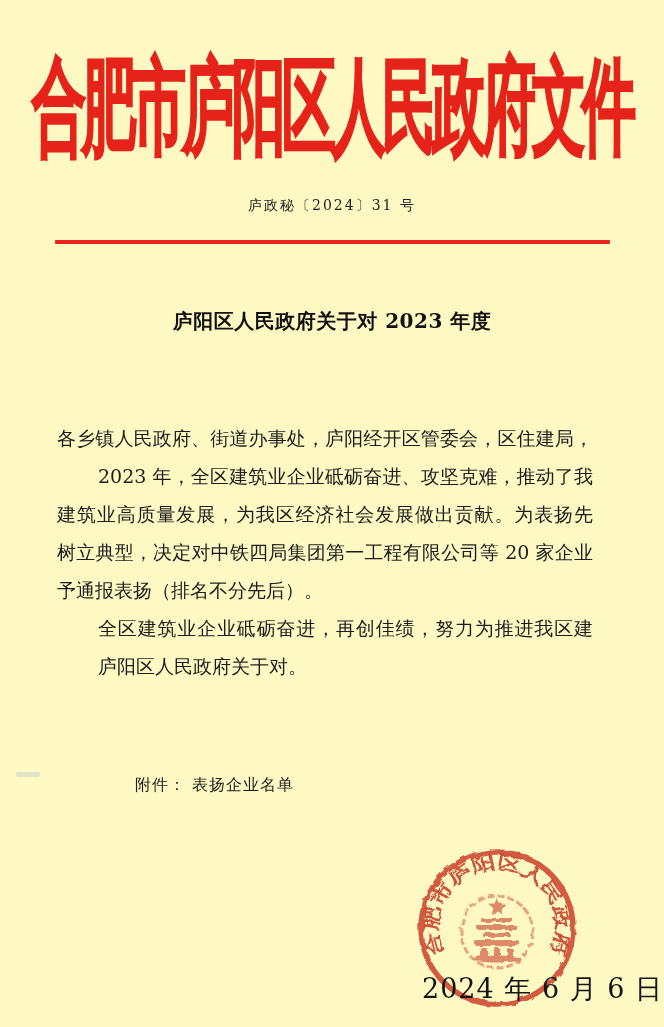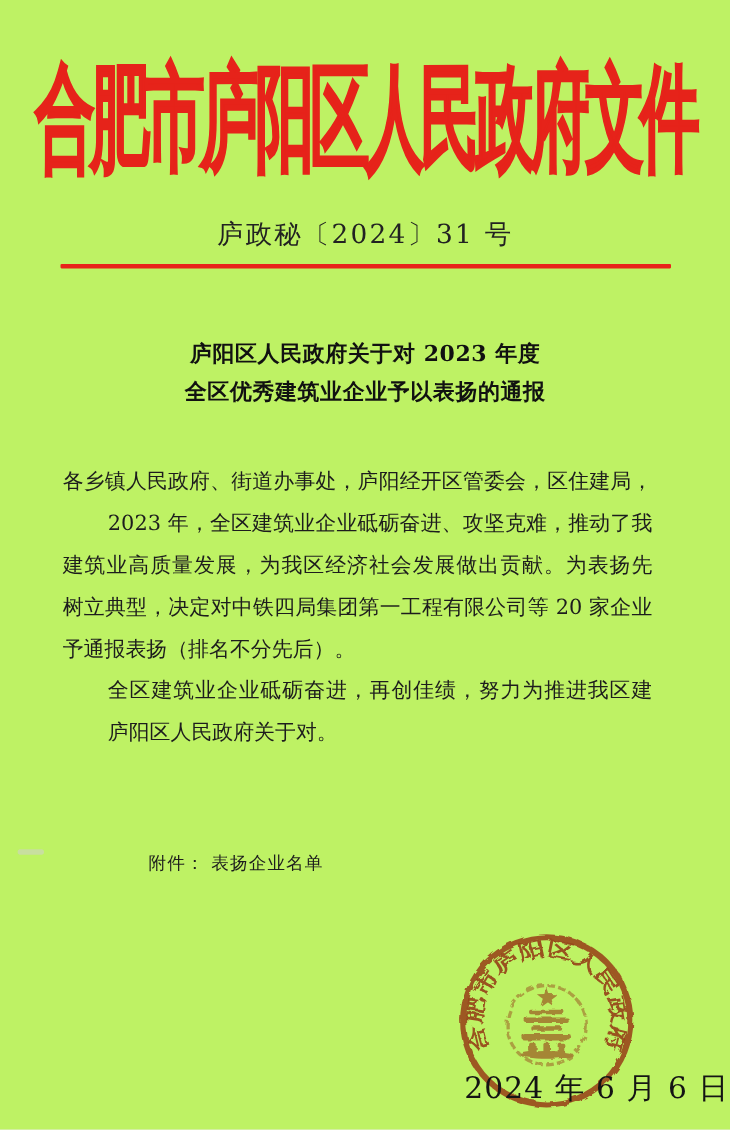--- a/index.html
+++ b/index.html
@@ -2,21 +2,21 @@
 <html><head>
 <meta charset="utf-8">
 <style>
   * { margin: 0; padding: 0; box-sizing: border-box; }
   html, body { background: #e9e9e9; }
   .page {
     position: relative;
     width: 664px;
     height: 1027px;
     margin: 0 auto;
-    background: #bef264;
+    background: #fef9c3;
     overflow: hidden;
     font-family: "DejaVu Serif", "Liberation Serif", serif;
     color: #1d1d1d;
   }
 
   
   .header-title {
     position: absolute;
     top: 38px;
     left: 0;
@@ -32,21 +32,21 @@
     transform-origin: 50% 0;
   }
 
   
   .doc-number {
     position: absolute;
     top: 197px;
     left: 0;
     width: 664px;
     text-align: center;
-    font-size: 24px;
+    font-size: 14px;
     letter-spacing: 2px;
     color: #222;
   }
 
   
   .red-rule {
     position: absolute;
     top: 240px;
     left: 55px;
     width: 555px;
@@ -145,21 +145,20 @@
 <div class="page">
 
   <div class="header-title">合肥市庐阳区人民政府文件</div>
 
   <div class="doc-number">庐政秘〔2024〕31 号</div>
 
   <div class="red-rule"></div>
 
   <div class="doc-title">
     <div>庐阳区人民政府关于对 2023 年度</div>
-    <div>全区优秀建筑业企业予以表扬的通报</div>
   </div>
 
   <div class="body-block">
     <div class="line just">各乡镇人民政府、街道办事处，庐阳经开区管委会，区住建局，</div>
     <div class="line just ind">2023 年，全区建筑业企业砥砺奋进、攻坚克难，推动了我区</div>
     <div class="line just">建筑业高质量发展，为我区经济社会发展做出贡献。为表扬先进，</div>
     <div class="line just">树立典型，决定对中铁四局集团第一工程有限公司等 20 家企业给</div>
     <div class="line">予通报表扬（排名不分先后）。</div>
     <div class="line just ind">全区建筑业企业砥砺奋进，再创佳绩，努力为推进我区建</div>
     <div class="line ind">庐阳区人民政府关于对。</div>

